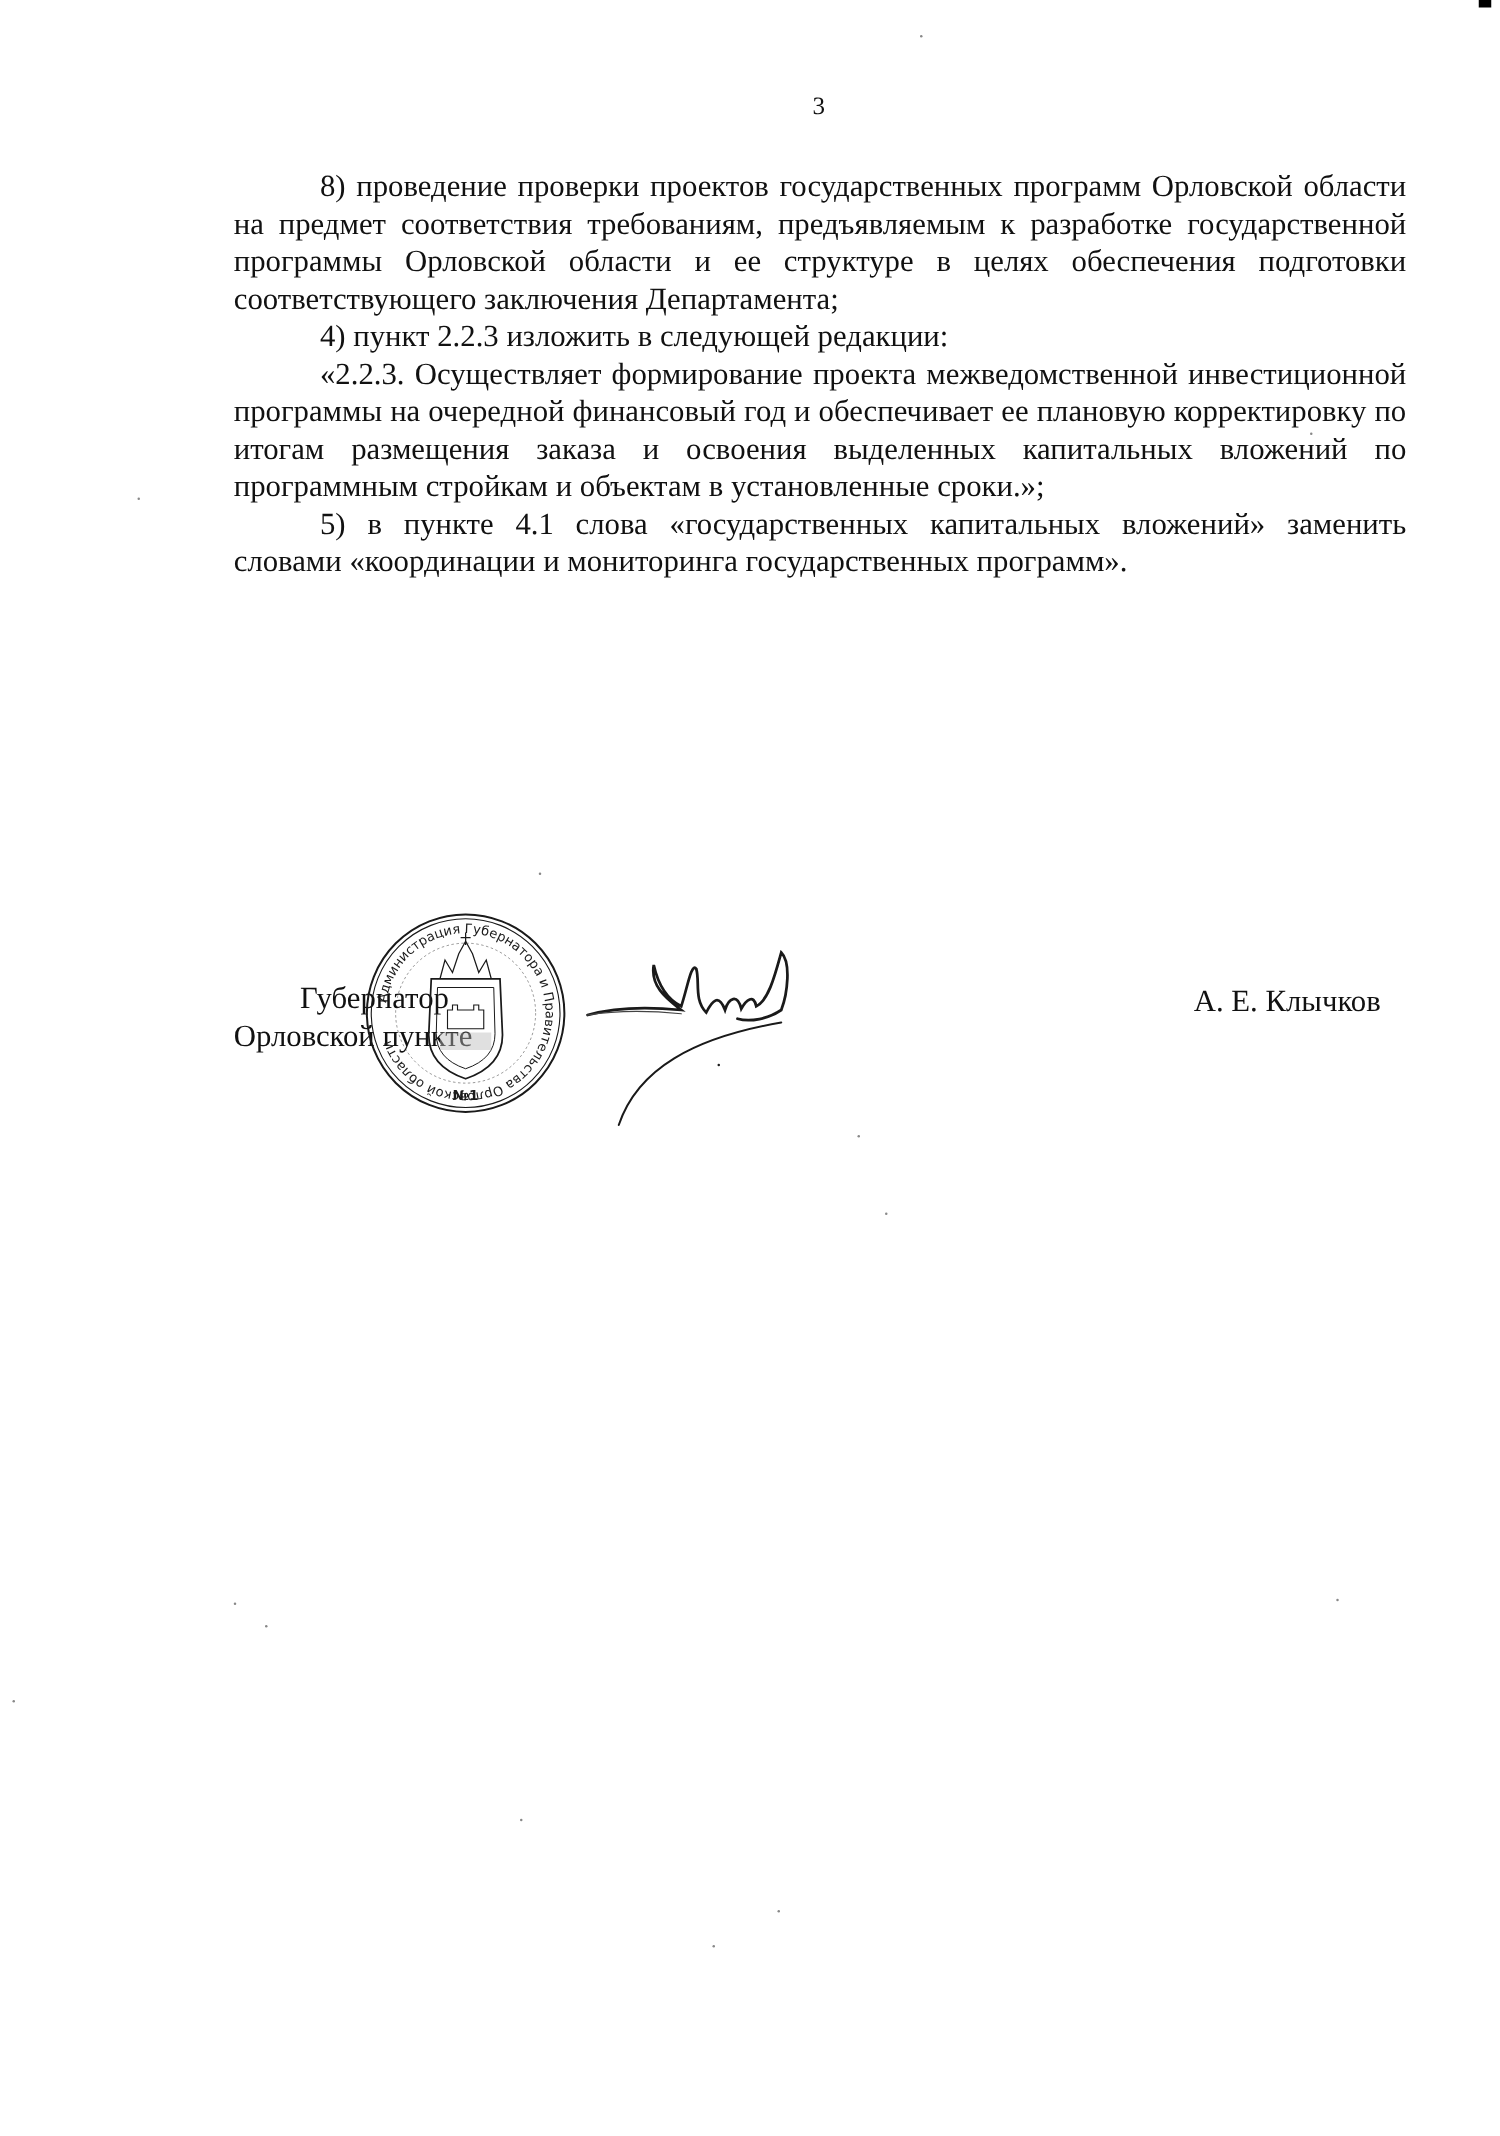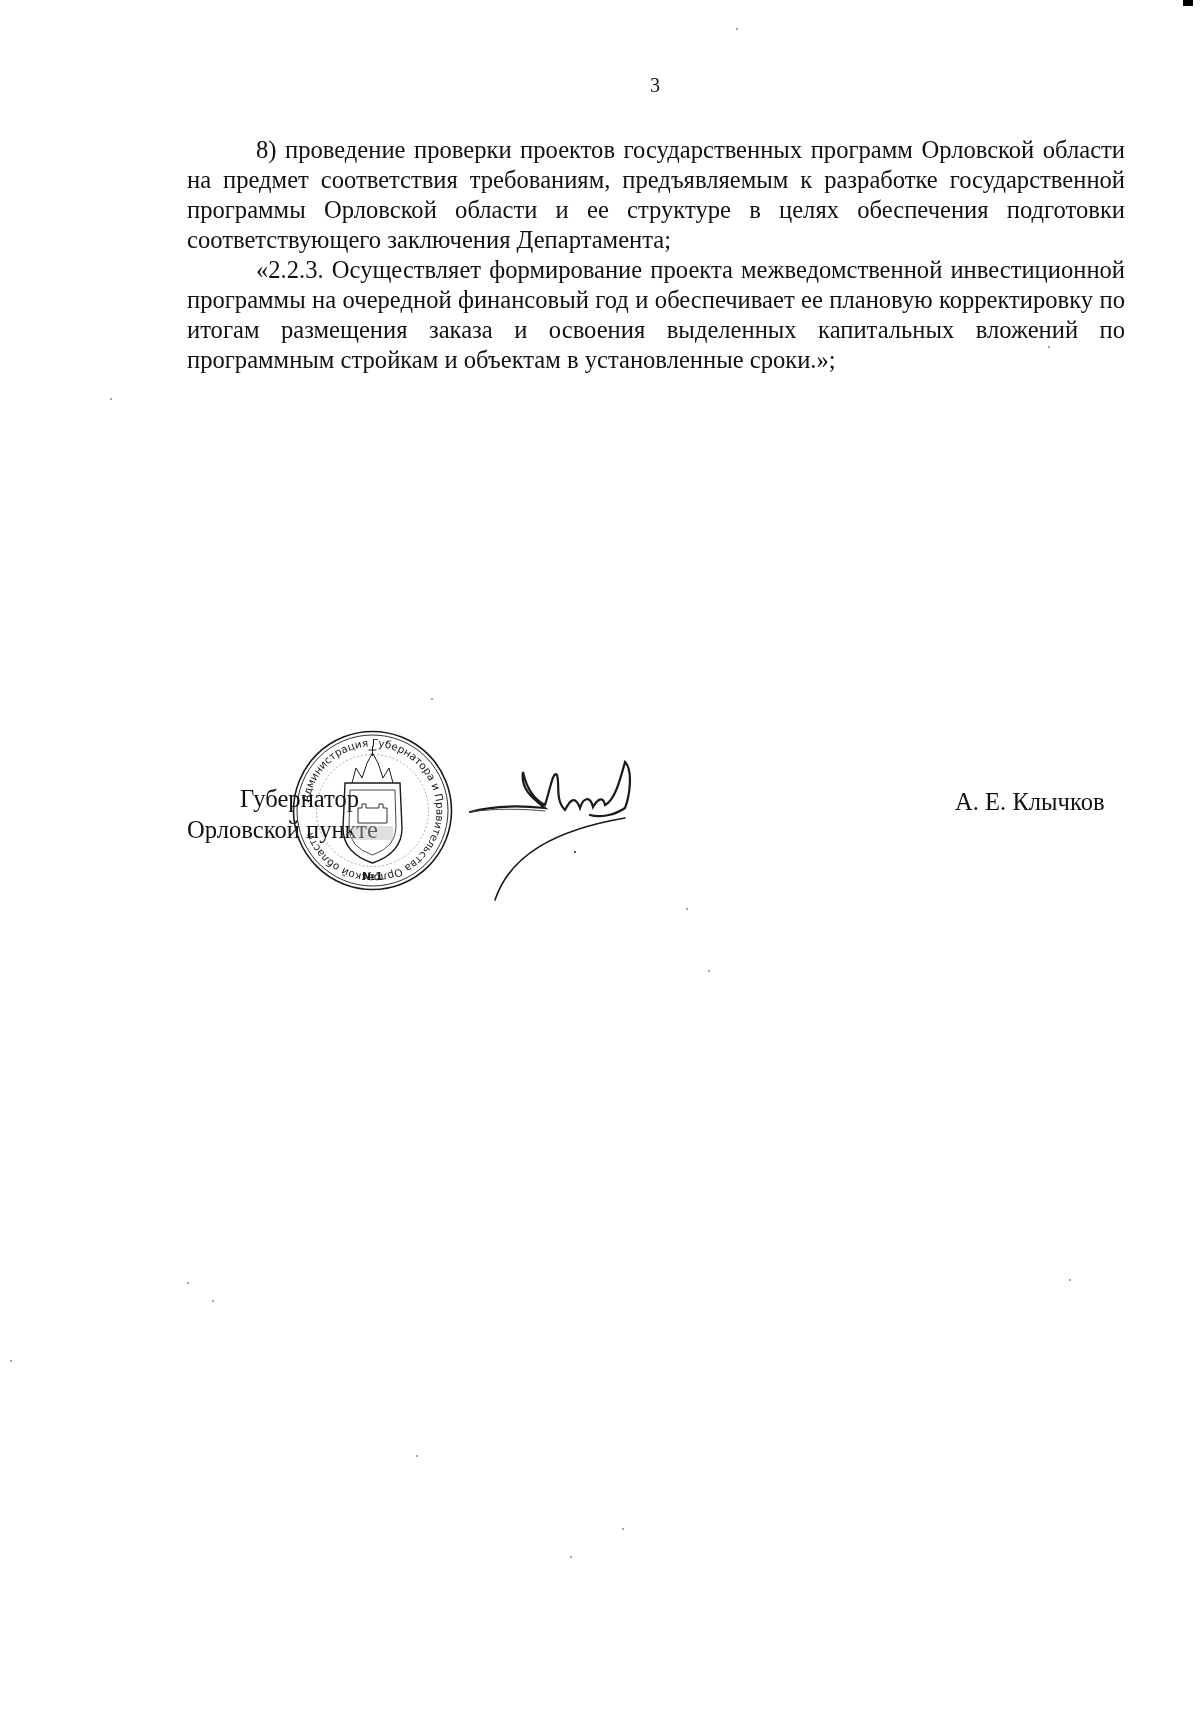--- a/index.html
+++ b/index.html
@@ -20,21 +20,23 @@
   </style>
 </head>
 <body>
 
 <div class="corner-mark"></div>
 
 <div class="page-number">3</div>
 
 <div class="body-text">
   <p class="para">8) проведение проверки проектов государственных программ Орловской области на предмет соответствия требованиям, предъявляемым к разработке государственной программы Орловской области и ее структуре в целях обеспечения подготовки соответствующего заключения Департамента;</p>
+  <p class="para">4)  пункт 2.2.3 изложить в следующей редакции:</p>
   <p class="para">«2.2.3. Осуществляет формирование проекта межведомственной инвестиционной программы на очередной финансовый год и обеспечивает ее плановую корректировку по итогам размещения заказа и освоения выделенных капитальных вложений по программным стройкам и объектам в установленные сроки.»;</p>
+  <p class="para">5) в пункте 4.1 слова «государственных капитальных вложений» заменить словами «координации и мониторинга государственных программ».</p>
 </div>
 
 <div class="signature-block">
   <div class="title-line1">Губернатор</div>
   <div class="title-line2">Орловской пункте</div>
 
   <svg class="stamp" viewBox="0 0 165 165">
     <defs>
       <path id="ringPath" d="M 82.5,82.5 m -64,0 a 64,64 0 1,1 128,0 a 64,64 0 1,1 -128,0"></path>
     </defs>

